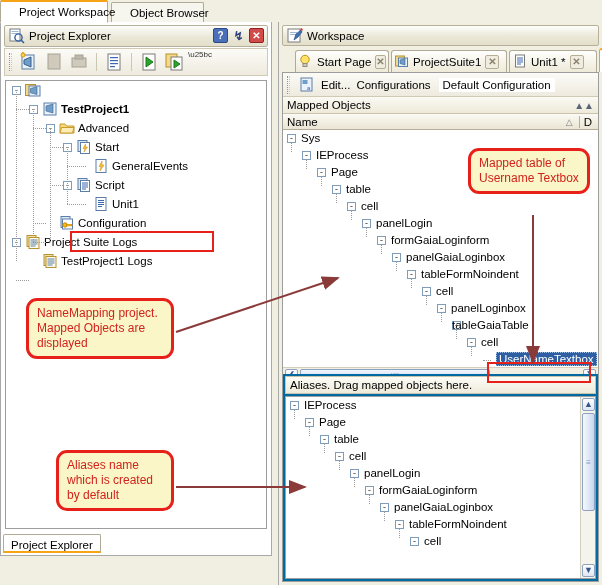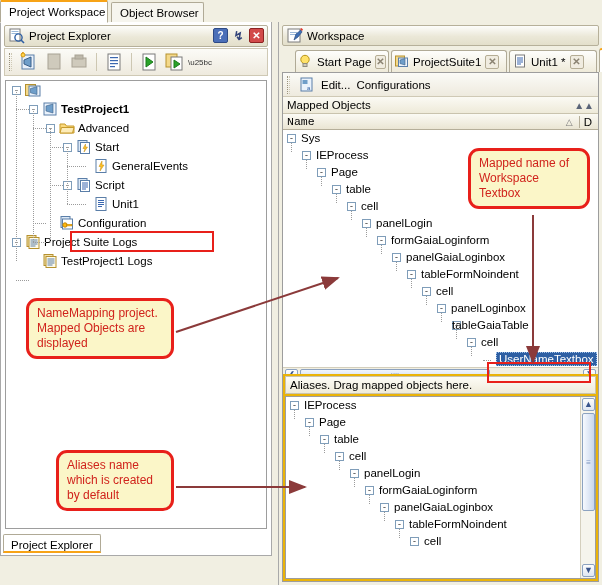--- a/index.html
+++ b/index.html
@@ -14,21 +14,21 @@
   }
   #root { position: relative; width: 602px; height: 585px; background:#f1efe2; }
 
   
   .top-tabs {
     position:absolute; left:0; top:0; width:278px; height:22px;
     background:#f1efe2;
   }
   .ttab {
     position:absolute; top:2px; height:20px;
-    padding:2px 8px 0 8px;
+    padding:2px 8px 0 18px;
     font-size:11.5px;
     line-height:17px;
     background:#f6f5ee;
     border:1px solid #b0aa96;
     border-bottom:none;
     border-radius:2px 2px 0 0;
     white-space:nowrap;
   }
   .ttab.active {
     top:0; height:23px;
@@ -69,21 +69,21 @@
 
   .pe-toolbar{
     height:28px; margin:1px 3px 0 3px;
     background:linear-gradient(to bottom,#fbfbf7 0%,#eeeade 100%);
     border:1px solid #cfc9b5;
     display:flex; align-items:center; padding-left:4px; gap:3px;
   }
   .grip{width:3px;height:18px;border-left:1px dotted #9a927c;border-right:1px dotted #cfc9b5;margin-right:3px;}
   .tb-ico{width:22px;height:22px;position:relative;display:inline-block;}
   .tb-sep{width:1px;height:18px;background:#cdc7b2;margin:0 3px;}
-  .tb-drop{font-size:8px;color:#333;align-self:flex-end;margin-bottom:8px;}
+  .tb-drop{font-size:8px;color:#333;align-self:flex-end;margin-bottom:16px;}
 
   .pe-tree{
     position:absolute; left:4px; top:58px; right:4px; bottom:26px;
     background:#fff; border:1px solid #9d9d9d; overflow:hidden;
   }
   .bottom-tabs{
     position:absolute; left:2px; bottom:2px; height:22px; display:flex; align-items:flex-end;
   }
   .btab{
     height:19px; padding:2px 7px 0 7px; font-size:11.5px; line-height:16px;
@@ -464,29 +464,30 @@
         <span class="grip"></span>
         <span style="width:16px;height:16px;display:inline-block;">
           <svg width="16" height="16" viewBox="0 0 16 16">
               <rect x="2" y="1" width="11" height="13" fill="#eaf2fb" stroke="#5a7ea8"></rect>
               <rect x="3.5" y="3" width="5" height="4" fill="#6f9ec9"></rect>
               <text x="8" y="13" font-size="6" fill="#2e5fa3" font-family="sans-serif">a</text>
             </svg>
         </span>
         <span>Edit...</span>
         <span>Configurations</span>
+        <span class="cfgvalue">Default Configuration</span>
       </div>
 
       <div class="section-hdr">
         <span>Mapped Objects</span>
         <span style="color:#5a6478;font-size:10px;">▲▲</span>
       </div>
 
       <div class="col-hdr">
-        <span style="padding-left:4px;flex:1;font-family:Liberation Mono, monospace;">Name</span>
+        <span style="padding-left:4px;flex:1;">Name</span>
         <span style="color:#7b7b7b;font-size:9px;padding-right:6px;">△</span>
         <span style="border-left:1px solid #b5ae99;padding:0 6px 0 4px;">D</span>
       </div>
 
       <div class="mapped-tree" id="mapped-tree" style="height:237px;">
           <div class="trow" style="height: 17px; line-height: 17px;">
             <span class="tnode" style="left:4px;top:4px">-</span>
             <span class="tlabel" style="left:18px"><span>Sys</span></span>
           </div>
           <div class="trow" style="height: 17px; line-height: 17px;">
@@ -559,21 +560,21 @@
         </div>
 
       <div class="hscroll">
         <span class="hs-btn" style="left:2px;">❮</span>
         <span class="hs-thumb" style="left:17px;width:190px;">
           <span style="display:block;text-align:center;color:#7e96c0;font-size:8px;line-height:12px;">||||</span>
         </span>
         <span class="hs-btn" style="right:2px;">❯</span>
       </div>
 
-      <div style="position:absolute;left:0;right:0;bottom:0;top:301px;background:#eab308;">
+      <div style="position:absolute;left:0;right:0;bottom:0;top:301px;background:#0369a1;">
         <div class="alias-hdr">
           <span>Aliases. Drag mapped objects here.</span>
         </div>
         <div class="alias-box">
           <div id="alias-tree" style="position:absolute;left:0;top:0;right:16px;bottom:0;overflow:hidden;">
               <div class="trow" style="height: 17px; line-height: 17px;">
                 <span class="tnode" style="left:4px;top:4px">-</span>
                 <span class="tlabel" style="left:18px">IEProcess</span>
               </div>
               <div class="trow" style="height: 17px; line-height: 17px;">
@@ -640,18 +641,18 @@
     </defs>
     <line x1="176" y1="332" x2="338" y2="278" stroke="#8b3a3a" stroke-width="2" marker-end="url(#ah)"></line>
     <line x1="176" y1="487" x2="305" y2="487" stroke="#8b3a3a" stroke-width="2" marker-end="url(#ah)"></line>
     <line x1="533" y1="215" x2="533" y2="362" stroke="#8b3a3a" stroke-width="2" marker-end="url(#ah)"></line>
   </svg>
 
   <div class="callout" style="left:26px; top:298px; width:148px;">NameMapping project. Mapped Objects are displayed</div>
 
   <div class="callout" style="left:56px; top:450px; width:118px;">Aliases name which is created by default</div>
 
-  <div class="callout" style="left:468px; top:148px; width:122px;">Mapped name of Workspace Textbox</div>
+  <div class="callout" style="left:468px; top:148px; width:122px;">Mapped table of Username Textbox</div>
 
   <div class="redbox" style="left:70px; top:231px; width:144px; height:21px;"></div>
   <div class="redbox" style="left:487px; top:362px; width:104px; height:21px;"></div>
 
 </div>
 
 </body></html>

